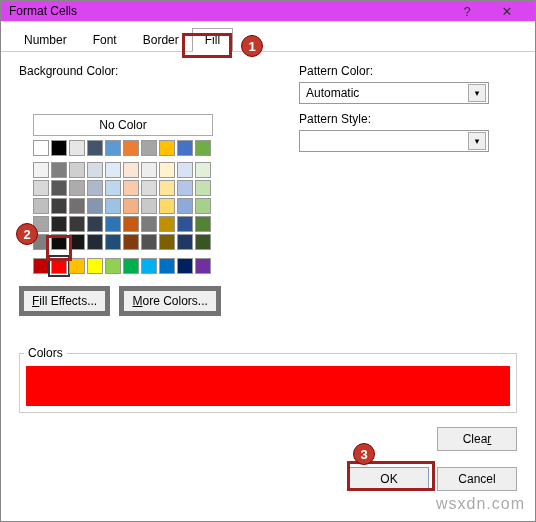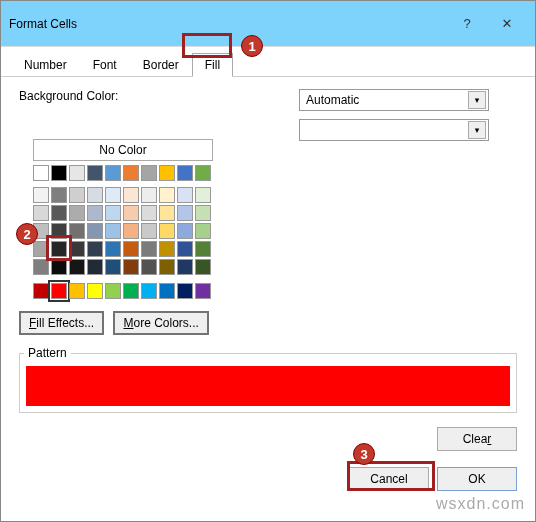--- a/index.html
+++ b/index.html
@@ -1,34 +1,34 @@
 <!DOCTYPE html>
 <html><head>
   <meta charset="utf-8">
   <style>
     * { box-sizing: border-box; margin: 0; padding: 0; }
     body { font-family: "Segoe UI", Tahoma, sans-serif; font-size: 12px; background: #fff; width: 536px; height: 522px; position: relative; border: 1px solid #888; }
-    .titlebar { height: 46px; background: #7dd3fc; display: flex; align-items: center; padding: 0 8px; border-bottom: 1px solid #ddd; }
+    .titlebar { height: 21px; background: #d946ef; display: flex; align-items: center; padding: 0 8px; border-bottom: 1px solid #ddd; }
     .titlebar .title { flex: 1; font-size: 12px; }
     .titlebar .btn { width: 40px; height: 28px; display: flex; align-items: center; justify-content: center; font-size: 13px; color: #333; }
     .tabs { display: flex; padding: 6px 10px 0 10px; border-bottom: 1px solid #ccc; height: 30px; align-items: center; }
     .tab { padding: 4px 12px; border: 1px solid transparent; border-bottom: none; font-size: 12px; cursor: pointer; position: relative; }
     .tab.active { border: 1px solid #aaa; border-bottom: 1px solid #fff; background: #fff; margin-bottom: -1px; }
     .callout { position: absolute; width: 22px; height: 22px; background: #c0392b; border-radius: 50%; color: #fff; font-weight: bold; display: flex; align-items: center; justify-content: center; font-size: 13px; border: 1px solid #800; z-index: 10; }
     .highlight-box { position: absolute; border: 3px solid #a02020; pointer-events: none; z-index: 9; }
     .content { padding: 12px 18px; display: flex; gap: 60px; }
     .left { width: 220px; }
     .right { flex: 1; }
     .label { font-size: 12px; margin-bottom: 4px; display: block; }
     .nocolor-btn { width: 180px; height: 22px; border: 1px solid #aaa; background: #fff; font-size: 12px; margin-bottom: 4px; cursor: pointer; }
     .swatch-row { display: flex; gap: 2px; margin-bottom: 2px; }
     .swatch { width: 16px; height: 16px; border: 1px solid #999; cursor: pointer; }
     .swatch.selected { outline: 2px solid #333; outline-offset: 1px; }
     .stdcolors { margin-top: 8px; }
-    .btn-small { border: 2px solid #737373; background: #efefef; padding: 3px 8px; font-size: 12px; cursor: pointer; margin-top: 10px; margin-right: 6px; }
+    .btn-small { border: 5px solid #737373; background: #efefef; padding: 3px 8px; font-size: 12px; cursor: pointer; margin-top: 10px; margin-right: 6px; }
     .underline { text-decoration: underline; }
     .pattern-select { width: 190px; height: 22px; border: 1px solid #999; background: #fff; display: flex; align-items: center; justify-content: space-between; padding: 0 2px 0 6px; margin-bottom: 8px; cursor: pointer; }
     .pattern-select .arrow { width: 18px; height: 18px; border: 1px solid #aaa; background: #efefef; display: flex; align-items: center; justify-content: center; font-size: 9px; }
     .sample-area { position: absolute; left: 18px; right: 18px; top: 345px; }
     .sample-swatch { position: absolute; left: 6px; right: 6px; top: 6px; bottom: 6px; }
     .button-row { position: absolute; right: 18px; bottom: 30px; display: flex; gap: 8px; }
     .button-row .dlg-btn { width: 80px; height: 24px; border: 1px solid #aaa; background: #efefef; font-size: 12px; cursor: pointer; }
     .clear-row { position: absolute; right: 18px; bottom: 70px; margin-top: 48px; }
     .clear-row .dlg-btn { width: 80px; height: 24px; border: 1px solid #aaa; background: #efefef; font-size: 12px; cursor: pointer; }
     .watermark { position: absolute; right: 10px; bottom: 8px; font-size: 16px; color: #aaa; letter-spacing: 1px; }
@@ -152,48 +152,50 @@
             <div class="swatch" style="background: rgb(112, 48, 160);"></div>
           </div>
         </div>
     </div>
 
     <button class="btn-small"><span class="underline">F</span><span></span><span id="fe-rest">ill Effects...</span></button>
     <button class="btn-small"><span class="underline">M</span><span id="mc-rest">ore Colors...</span></button>
   </div>
 
   <div class="right">
+    <span class="label">Pattern Color:</span>
     <div class="pattern-select">
       <span>Automatic</span>
       <span class="arrow">▾</span>
     </div>
+    <span class="label">Pattern Style:</span>
     <div class="pattern-select">
       <span></span>
       <span class="arrow">▾</span>
     </div>
   </div>
 </div>
 
 <div class="highlight-box" style="left:45px; top:234px; width:26px; height:26px;"></div>
 <div class="callout" style="left:15px; top:222px;">2</div>
 
 <div class="sample-area">
   <fieldset class="samp">
-    <legend>Pattern</legend>
+    <legend>Colors</legend>
     <div style="height:52px; position:relative;">
       <div class="sample-swatch" id="sample-swatch" style="background: rgb(255, 0, 0);"></div>
     </div>
   </fieldset>
 </div>
 
 <div class="clear-row">
   <button class="dlg-btn"><span>Clea<span class="underline">r</span></span></button>
 </div>
 
 <div class="button-row">
+  <button class="dlg-btn" style="border:1px solid #7a9fd4;">OK</button>
   <button class="dlg-btn">Cancel</button>
-  <button class="dlg-btn" style="border:1px solid #7a9fd4;">OK</button>
 </div>
 
 <div class="highlight-box" style="left:346px; top:460px; width:88px; height:30px;"></div>
 <div class="callout" style="left:352px; top:442px;">3</div>
 
 <div class="watermark">wsxdn.com</div>
 
 </body></html>

